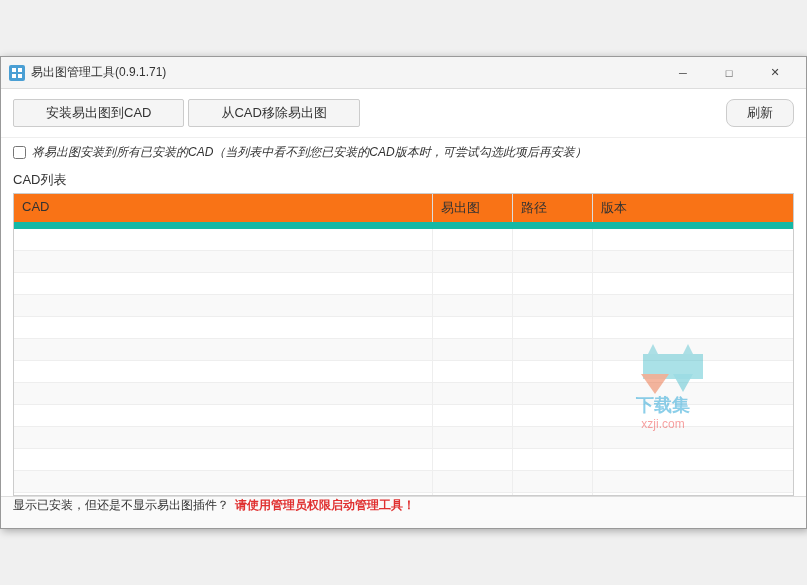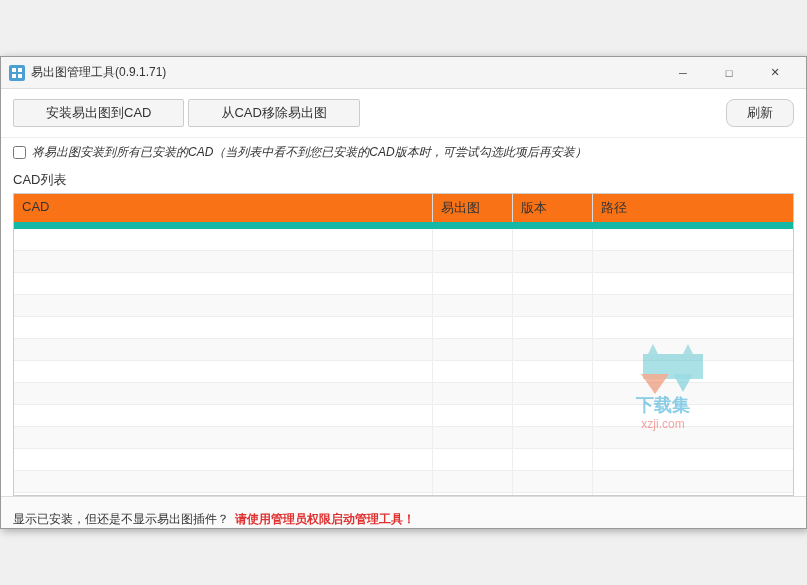--- a/index.html
+++ b/index.html
@@ -231,21 +231,21 @@
     .watermark-subtext {
       font-size: 11px;
       color: #555;
     }
 
     .status-bar {
       height: 32px;
       border-top: 1px solid #ddd;
       padding: 0 12px;
       display: flex;
-      align-items: flex-end;
+      align-items: flex-start;
       gap: 6px;
       background: #fafafa;
     }
 
     .status-text {
       font-size: 12px;
       color: #333;
     }
 
     .status-link {
@@ -298,24 +298,24 @@
 
   <div class="table-container">
     <div class="table-header">
       <div class="table-header-cell">
         <span>CAD</span>
       </div>
       <div class="table-header-cell">
         <span>易出图</span>
       </div>
       <div class="table-header-cell">
+        <span>路径</span>
+      </div>
+      <div class="table-header-cell">
         <span>版本</span>
-      </div>
-      <div class="table-header-cell">
-        <span>路径</span>
       </div>
     </div>
     <div class="table-body">
 
       <div class="table-row">
         <div class="table-cell"></div>
         <div class="table-cell"></div>
         <div class="table-cell"></div>
         <div class="table-cell"></div>
       </div>

